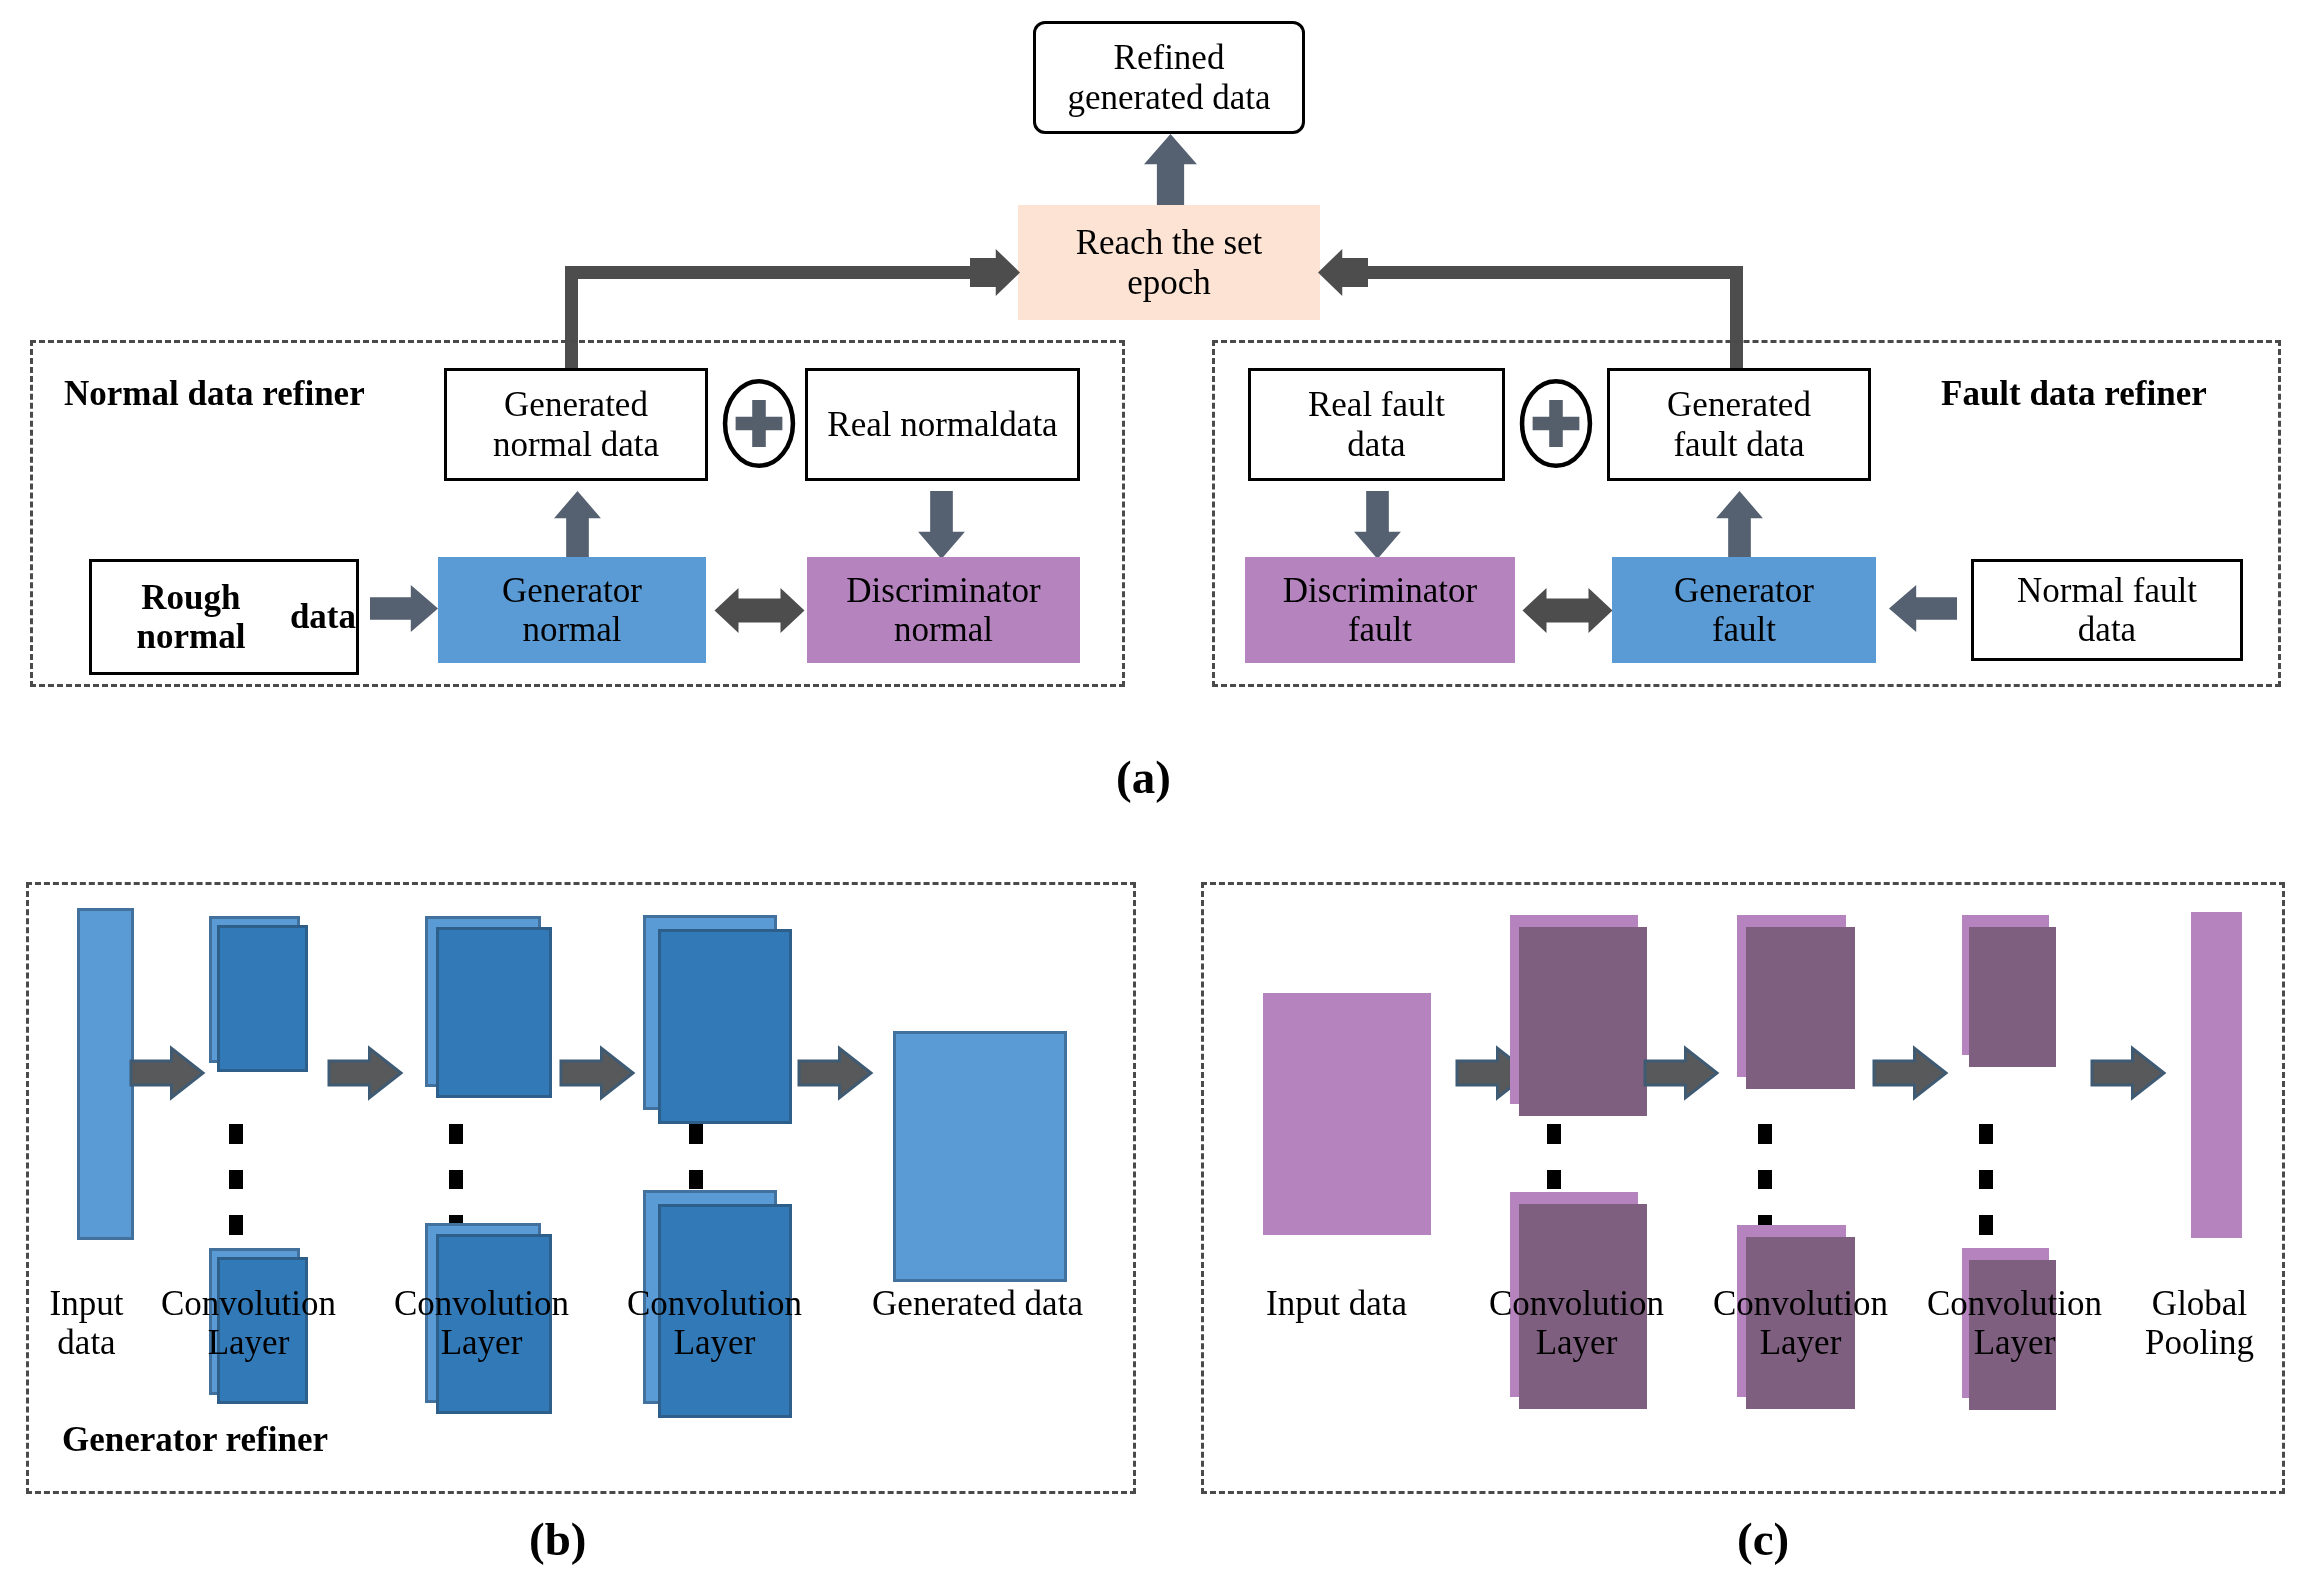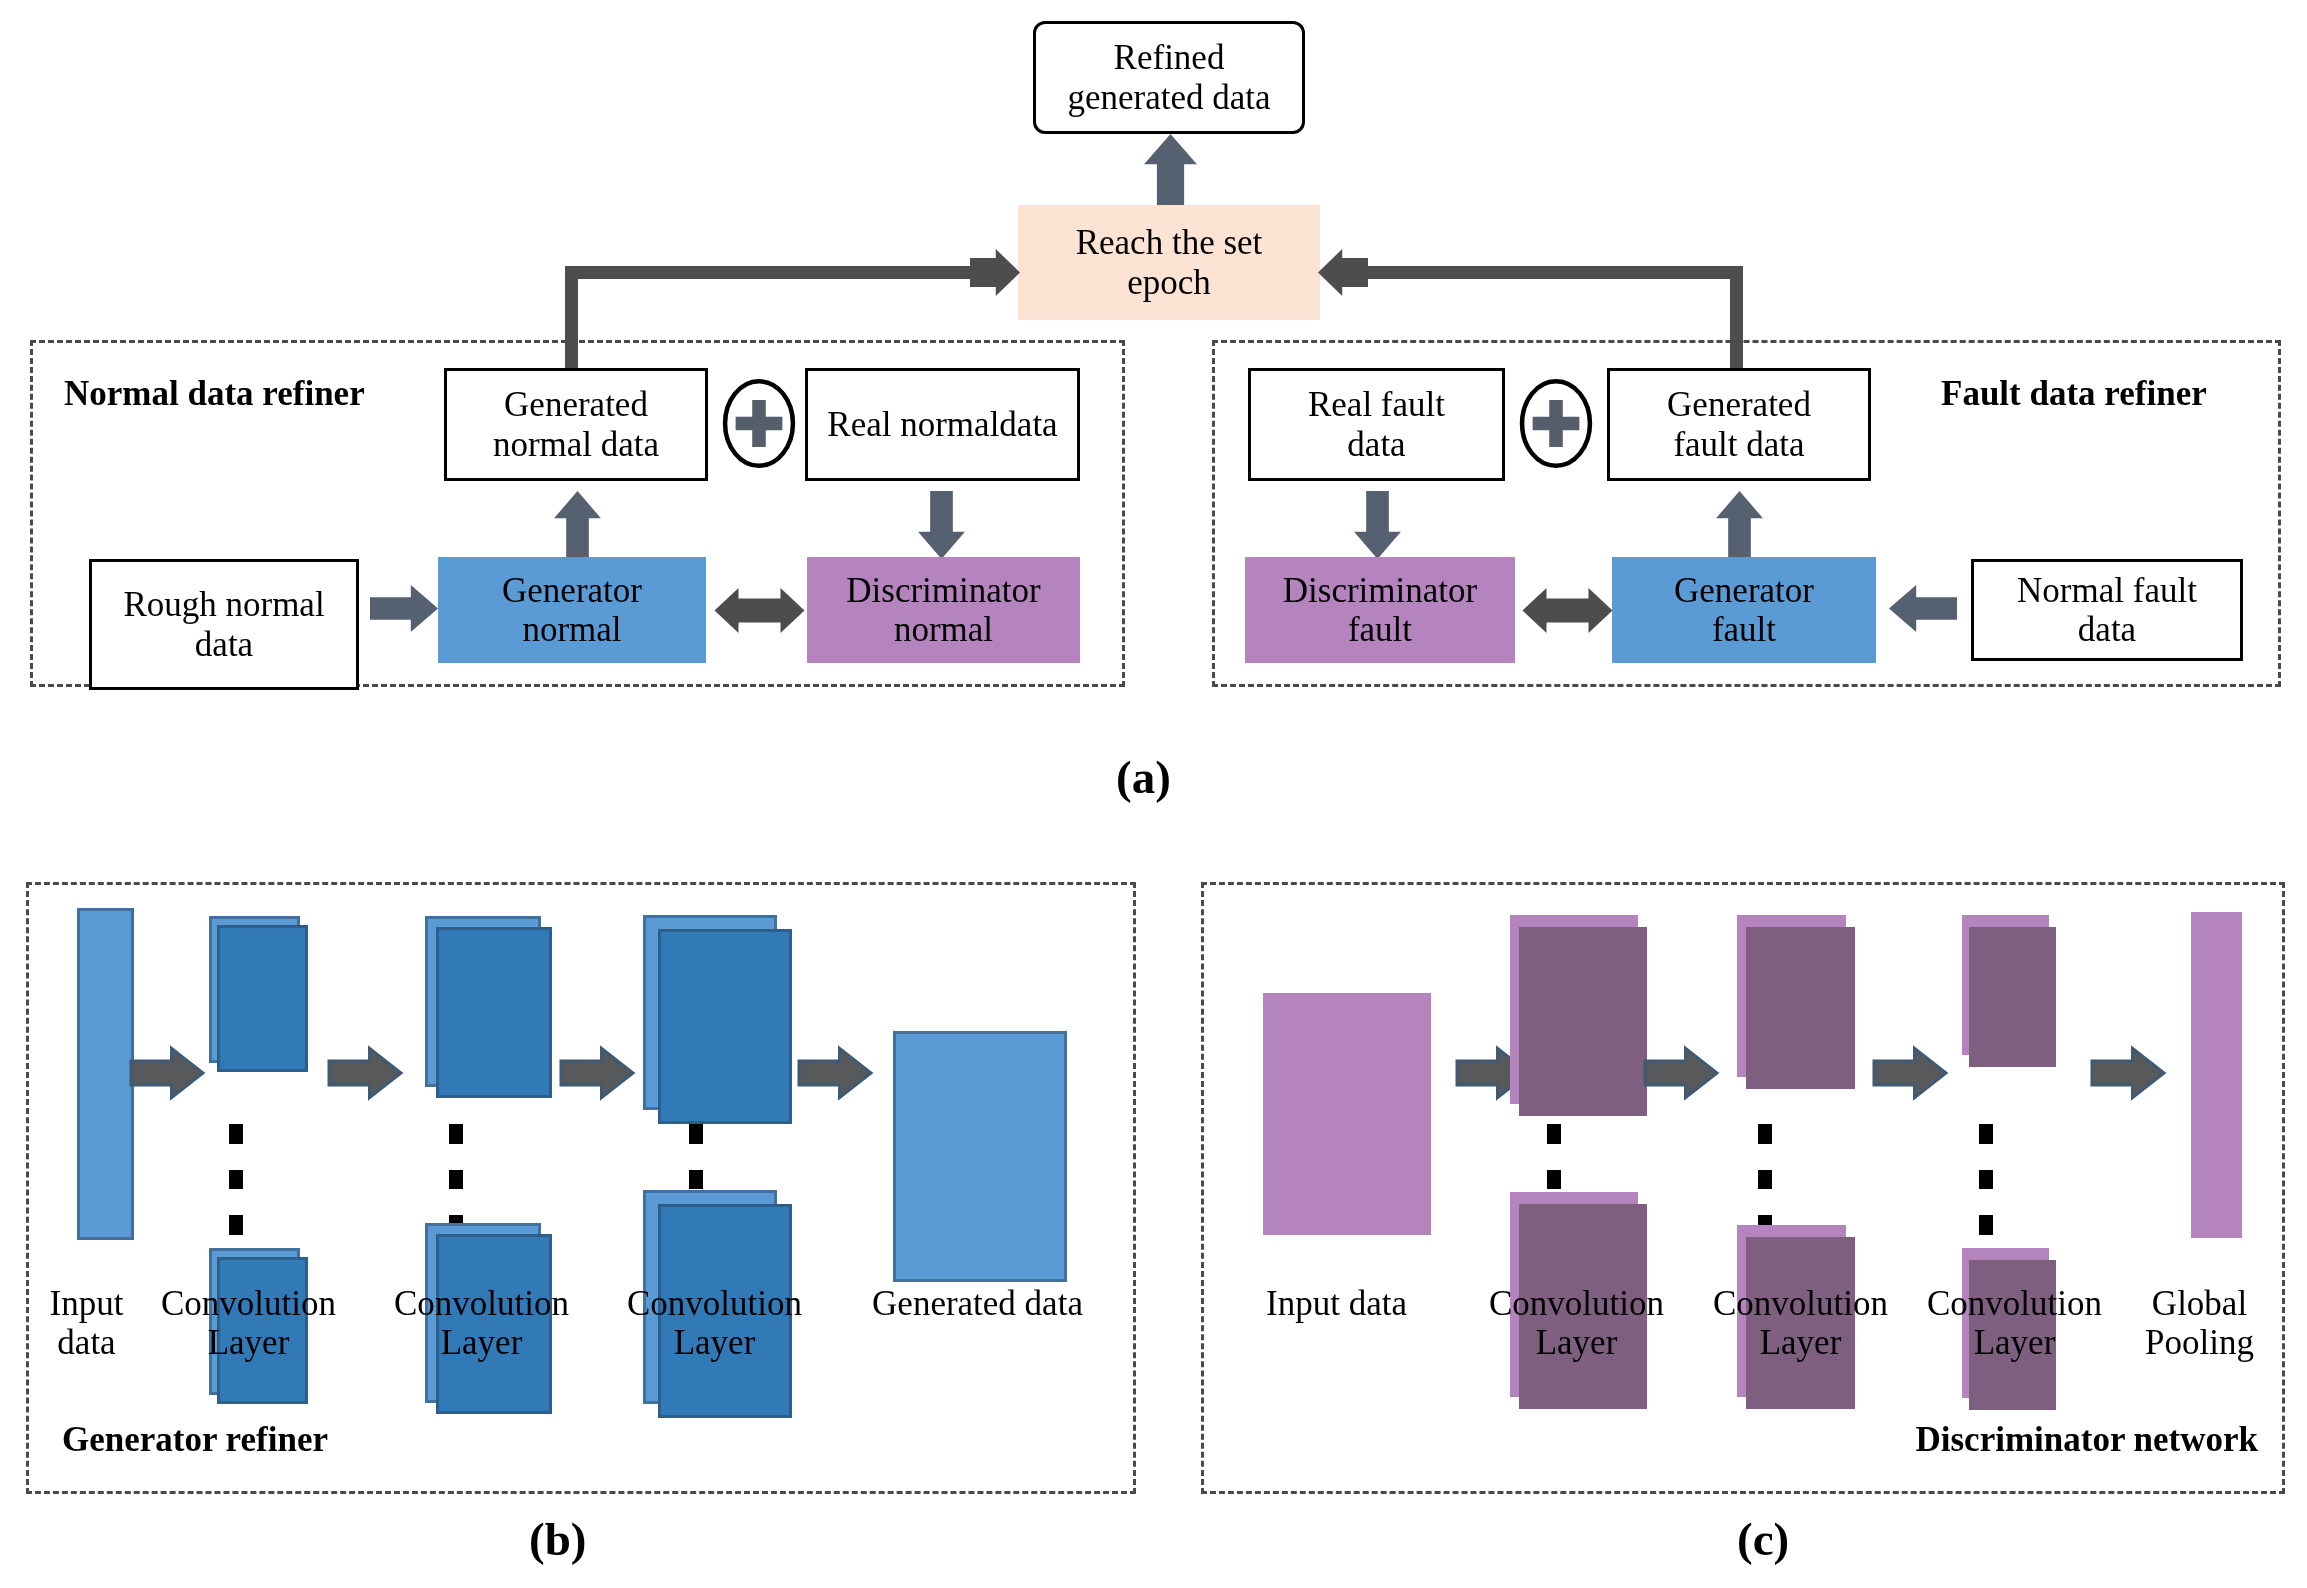--- a/index.html
+++ b/index.html
@@ -92,21 +92,21 @@
   </div>
 
   <svg class="abs" style="left:554px;top:491px;width:47px;height:68px;" viewBox="0 0 62 90" width="47" height="68">
     <polygon points="16,90 16,36 0,36 31,0 62,36 46,36 46,90" fill="#556070"></polygon>
   </svg>
 
   <svg class="abs" style="left:918px;top:491px;width:47px;height:68px;" viewBox="0 0 62 90" width="47" height="68">
     <polygon points="16,0 16,54 0,54 31,90 62,54 46,54 46,0" fill="#556070"></polygon>
   </svg>
 
-  <div class="abs wbox" style="left:89px;top:559px;width:270px;height:131px;flex-direction:column;">
+  <div class="abs wbox" style="left:89px;top:559px;width:270px;height:116px;flex-direction:row;font-weight:bold;">
     <span>Rough normal</span>
     <span>data</span>
   </div>
 
   <svg class="abs" style="left:370px;top:585px;width:68px;height:47px;" viewBox="0 0 90 62" width="68" height="47">
     <polygon points="0,16 0,46 54,46 54,62 90,31 54,0 54,16" fill="#556070"></polygon>
   </svg>
 
   <div class="abs fillbox blue" style="left:438px;top:557px;width:268px;height:106px;flex-direction:column;">
     <span>Generator</span>
@@ -316,18 +316,17 @@
   </div>
   <div class="lbl" style="left:1909px;top:1284px;width:211px;">
     <div>Convolution</div>
     <div>Layer</div>
   </div>
   <div class="lbl" style="left:2124px;top:1284px;width:151px;">
     <div>Global</div>
     <div>Pooling</div>
   </div>
 
-  <div class="lbl bold" style="left:1835px;top:1420px;width:423px;text-align:right;">Discriminator network</div>
 
   <div class="caption" style="left:1737px;top:1512px;">(c)</div>
 
 </div>
 
 
 </body></html>

